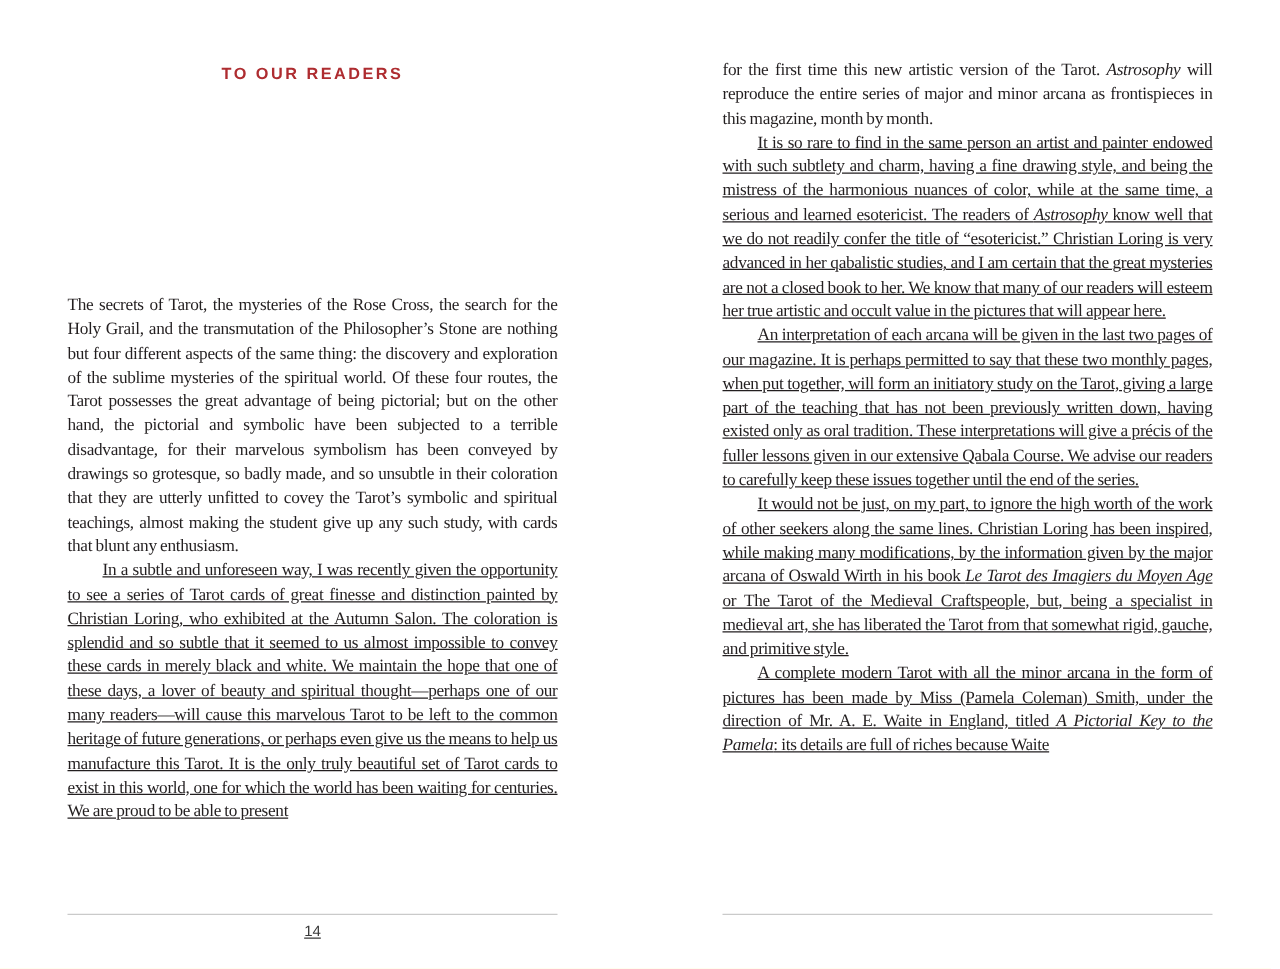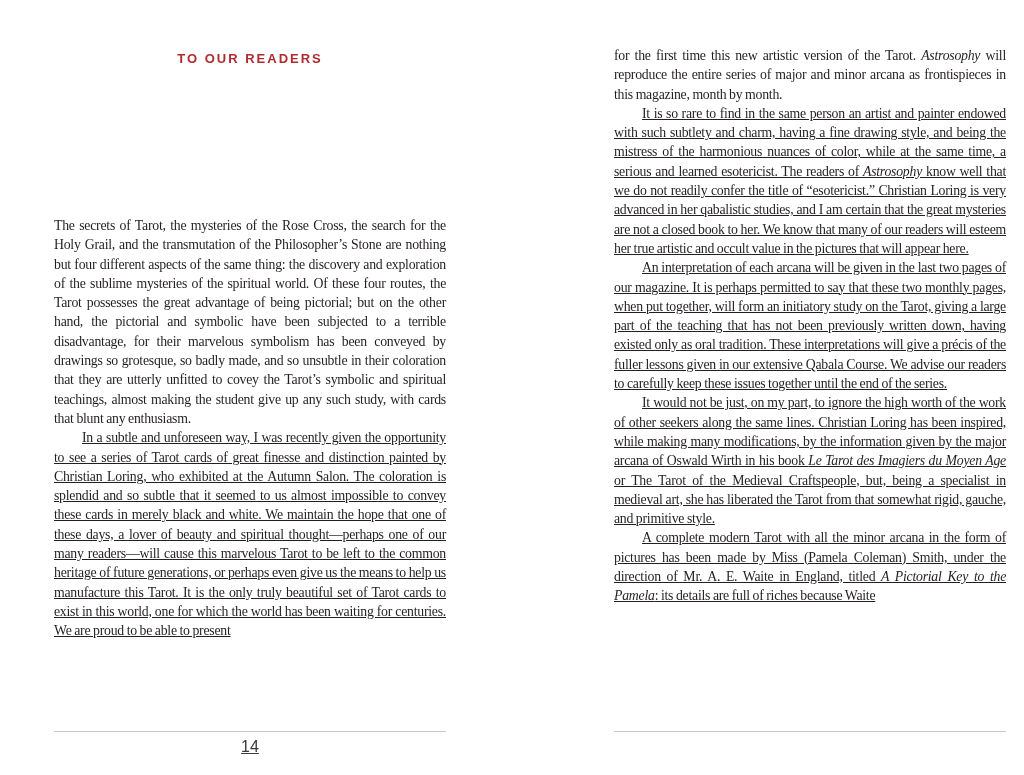--- a/index.html
+++ b/index.html
@@ -24,21 +24,21 @@
     width: 512px;
     height: 775px;
     background: #ffffff;
   }
   .column {
     position: absolute;
     top: 0;
     height: 775px;
   }
   .page.left .column  { left: 54px; width: 392px; }
-  .page.right .column { left: 66px; width: 392px; margin-left: 36px; }
+  .page.right .column { left: 66px; width: 392px; }
 
   .chapter-heading {
     position: absolute;
     top: 51px;
     left: 0;
     right: 0;
     margin: 0;
     text-align: center;
     font-family: "Liberation Sans", sans-serif;
     font-weight: 700;
@@ -54,21 +54,21 @@
     text-align: justify;
     color: var(--body_text, #231f20);
     font-family: "Liberation Serif", serif;
     font-size: 13.8px;
     line-height: 19.3px;
     letter-spacing: -0.25px;
     word-spacing: -0.5px;
     hyphens: auto;
     -webkit-hyphens: auto;
   }
-  .page.left  .body-text { top: 216px; }
+  .page.left  .body-text { top: 234px; }
   .page.right .body-text { top: 46px; }
 
   .body-text p { margin: 0; padding: 0; }
   .body-text p.indent { text-indent: 28px; text-decoration: underline; }
   .body-text em { font-style: italic; }
 
   .footer-rule {
     position: absolute;
     top: 731px;
     left: 0;
@@ -76,21 +76,21 @@
     height: 0;
     border-top: 1px solid var(--rule, #cacaca);
   }
   .page-number {
     position: absolute;
     top: 738px;
     left: 0;
     right: 0;
     text-align: center;
     font-family: "Liberation Sans", sans-serif;
-    font-size: 16px;
+    font-size: 12px;
     color: var(--page_number, #3a3a3a);
     text-decoration: underline;
   }
 </style>
 </head>
 <body>
 
 <div class="spread">
 
   <section class="page left">

